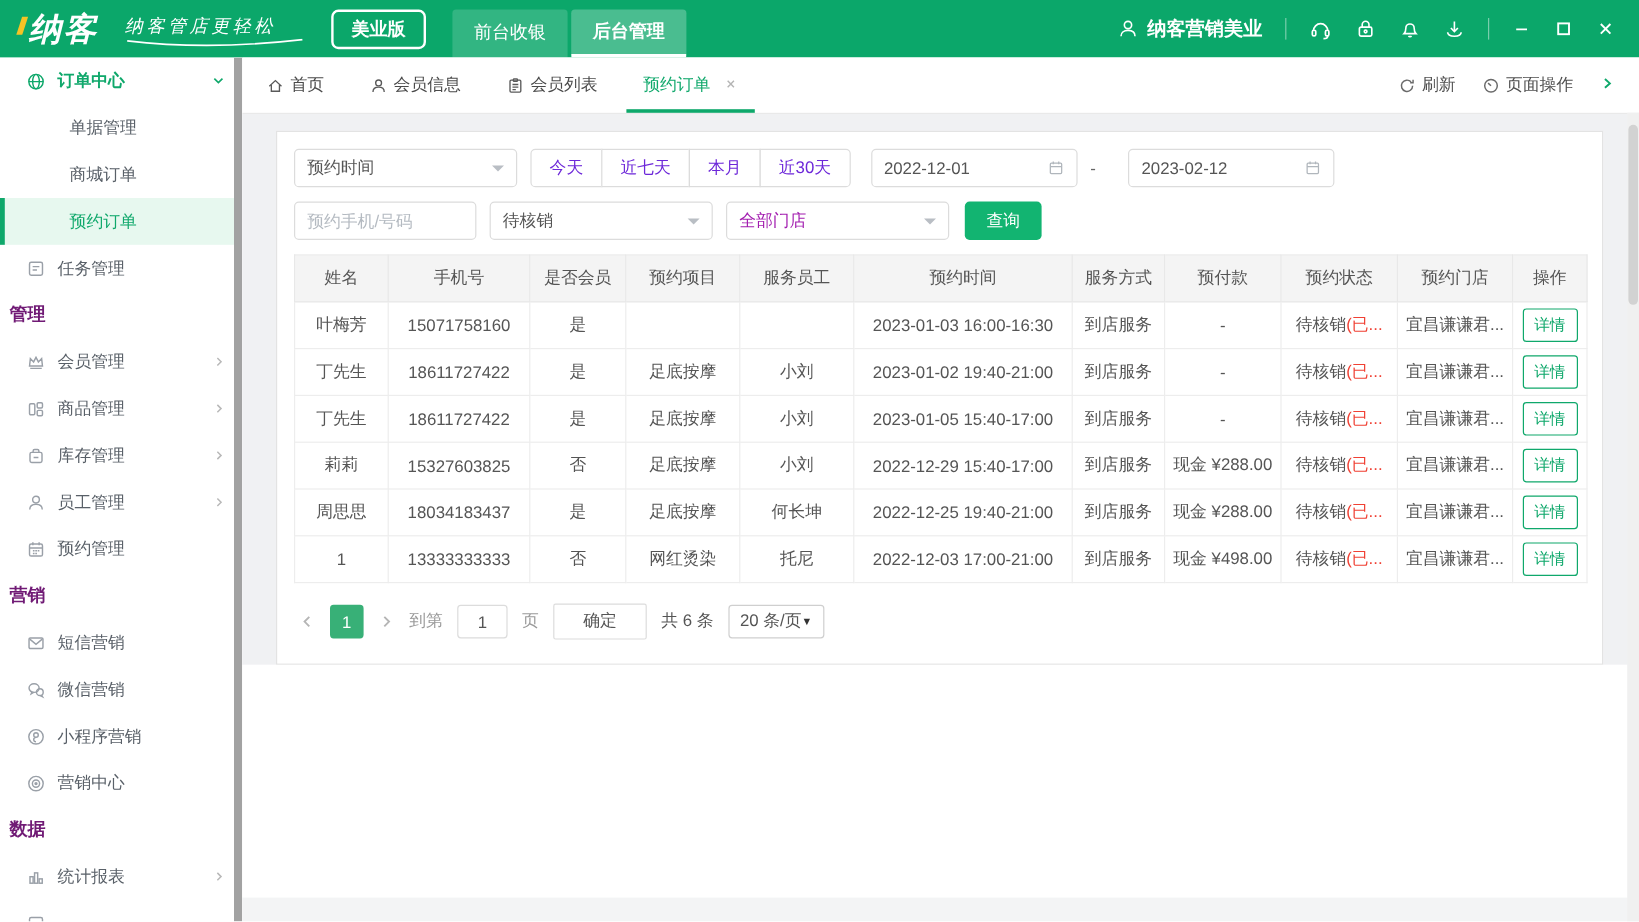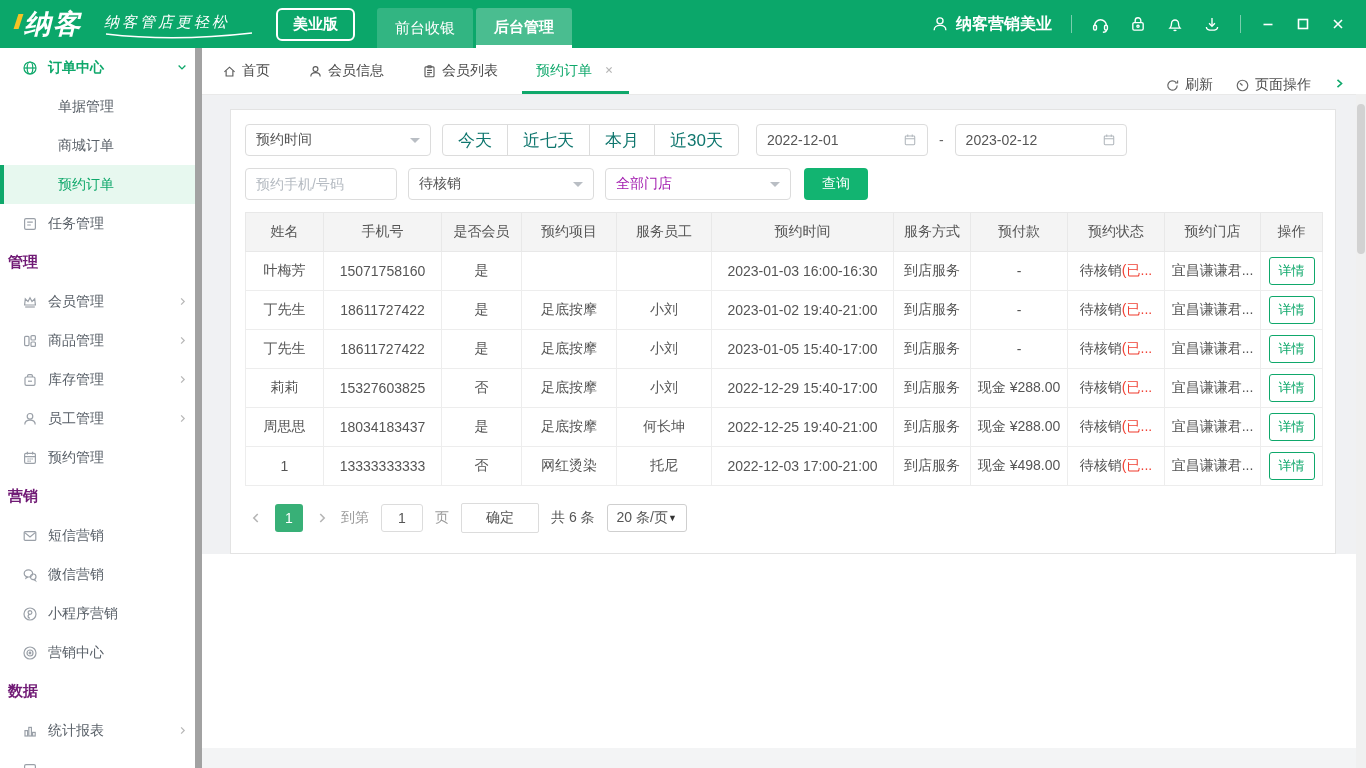--- a/index.html
+++ b/index.html
@@ -41,21 +41,21 @@
   .s-parent-active { color:#0fa86b; font-weight:bold; }
   .s-parent-active svg.s-ico { stroke:#0fa86b; }
   .s-parent-active .s-arrow svg { stroke:#0fa86b; }
   .s-child { padding-left:58px; }
   .s-child.active { background:#e7f8ef; color:#0fa86b; border-left:4px solid #0fa86b; padding-left:54px; }
   .s-section { height:39px; display:flex; align-items:center; padding-left:8px; font-size:15px; font-weight:bold; color:#701a75; }
 
   
   .content { flex:1; display:flex; flex-direction:column; min-width:0; position:relative; background:#fff; }
 
-  .tabbar { flex:0 0 46px; background:#fff; border-bottom:1px solid #e9e9e9; display:flex; align-items:flex-end; padding:0 20px; }
+  .tabbar { flex:0 0 46px; background:#fff; border-bottom:1px solid #e9e9e9; display:flex; align-items:center; padding:0 20px; }
   .tab { display:flex; align-items:center; gap:5px; margin-right:38px; font-size:14px; color:#4a4a4a; height:46px; position:relative; cursor:pointer; }
   .tab svg { stroke:#5a5a5a; fill:none; stroke-width:1.2; }
   .tab.active { color:#0fa86b; }
   .tab.active::after { content:""; position:absolute; bottom:0; left:-14px; right:-14px; height:3px; background:#0fa86b; }
   .tab-close svg { stroke:#b5b5b5; stroke-width:1.6; margin-left:6px; }
   .tabbar-right { margin-left:auto; display:flex; align-items:center; gap:22px; font-size:14px; color:#4f4f4f; }
   .tb-act { display:flex; align-items:center; gap:5px; cursor:pointer; }
   .tb-act svg { stroke:#6a6a6a; fill:none; stroke-width:1.3; }
   .tb-chevron svg { stroke:#0fa86b; stroke-width:2; fill:none; }
 
@@ -68,24 +68,24 @@
   .v-thumb { position:absolute; right:1px; top:56px; width:8px; height:150px; background:#d2d2d2; border-radius:4px; }
 
   
   .filter-row { display:flex; align-items:center; gap:11px; margin-bottom:12px; }
   .control { height:32px; border:1px solid #dcdcdc; border-radius:4px; background:#fff; font-size:14px; color:#555;
     display:flex; align-items:center; padding:0 10px; }
   .sel { width:186px; justify-content:space-between; cursor:pointer; }
   .sel .caret { width:0; height:0; border:5px solid transparent; border-top-color:#b9bec4; margin-top:5px; }
   .sel.ph { color:#a21caf; }
   .btn-group { display:flex; }
-  .qbtn { border:1px solid #dcdcdc; background:#fff; height:32px; padding:0 15px; font-size:17px; color:#0f766e; margin-left:-1px; cursor:pointer; }
+  .qbtn { border:1px solid #dcdcdc; background:#fff; height:32px; padding:0 15px; font-size:14px; color:#6d28d9; margin-left:-1px; cursor:pointer; }
   .qbtn:first-child { border-radius:4px 0 0 4px; margin-left:0; }
   .qbtn:last-child { border-radius:0 4px 4px 0; }
-  .date-ctl { width:172px; justify-content:space-between; cursor:pointer; }
+  .date-ctl { width:172px; justify-content:space-between; cursor:pointer;margin-left:16px; }
   .date-ctl svg { stroke:#b0b6bc; fill:none; stroke-width:1.2; }
   .dash { color:#666; font-size:14px; }
   .txt-ctl { width:152px; }
   .txt-ctl input { border:none; outline:none; width:100%; font-size:14px; color:#0f172a; background:transparent; }
   .txt-ctl input::placeholder { color:#b4bac1; }
   .search-btn { width:64px; height:32px; background:#12b471; color:#fff; border:none; border-radius:4px; font-size:14px; cursor:pointer; margin-left:2px; }
 
   
   .data-table { width:100%; border-collapse:collapse; table-layout:fixed; margin-top:2px; }
   .data-table th { background:#f4f4f4; font-weight:400; color:#555; font-size:14px; height:39px; border:1px solid #e8e8e8; }

